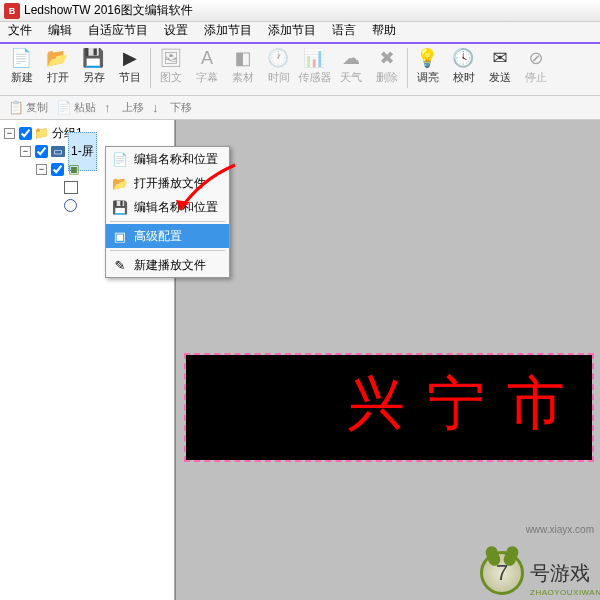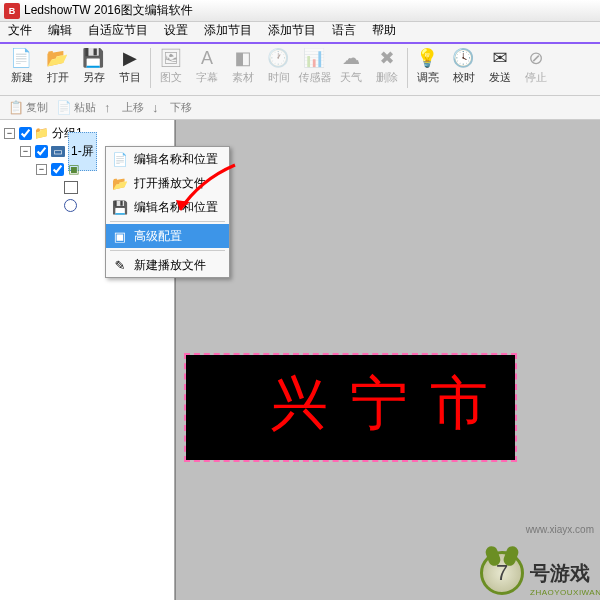--- a/index.html
+++ b/index.html
@@ -21,36 +21,36 @@
 .tree-item { display: flex; align-items: center; height: 18px; }
 .tree-expand { width: 11px; height: 11px; border: 1px solid #888; font-size: 9px; display: flex; align-items: center; justify-content: center; margin-right: 2px; cursor: default; line-height: 1; }
 .tree-cb { margin: 0 2px; }
 .tree-icon { width: 16px; height: 14px; margin-right: 2px; font-size: 12px; display: flex; align-items: center; justify-content: center; }
 .tree-selected { background: #cce8ff; border: 1px dotted #5598d6; }
 .folder { color: #e6b800; }
 .screen { background: #3b6ea5; color: #fff; font-size: 10px; padding: 0 2px; border-radius: 1px; }
 .calendar-mini { background: #fff; border: 1px solid #666; position: relative; }
 .clock-mini { border: 1px solid #3855a3; border-radius: 50%; position: relative; }
 .canvas { flex: 1; background: #bfbfbf; border-left: 1px solid #888; position: relative; }
-.led-area { position: absolute; left: 10px; top: 235px; width: 329px; height: 105px; background: #000; outline: 2px dashed #ff69b4; }
+.led-area { position: absolute; left: 10px; top: 235px; width: 406px; height: 105px; background: #000; outline: 2px dashed #ff69b4; }
 .led-text { color: #ff0000; font-family: SimSun, serif; font-size: 58px; position: absolute; right: 5px; top: 10px; letter-spacing: 22px; white-space: nowrap; font-weight: 500; }
 .ctx-menu { position: absolute; left: 105px; top: 146px; width: 125px; background: #f8f8f8; border: 1px solid #999; box-shadow: 2px 2px 4px rgba(0,0,0,0.3); font-size: 12px; z-index: 100; }
 .ctx-item { display: flex; align-items: center; height: 24px; padding: 0 4px; }
 .ctx-item.highlighted { background: #3d95e8; color: #fff; }
 .ctx-sep { height: 1px; background: #ccc; margin: 2px 4px; }
 .ctx-icon { width: 20px; height: 18px; margin-right: 4px; font-size: 13px; display: flex; align-items: center; justify-content: center; }
 .arrow { position: absolute; left: 170px; top: 160px; z-index: 101; pointer-events: none; }
 .arrow svg { width: 70px; height: 60px; }
 .wm1 { position: absolute; right: 6px; bottom: 65px; color: rgba(50,50,50,0.5); font-size: 10px; z-index: 50; }
 .wm2 { position: absolute; right: 10px; bottom: 5px; z-index: 50; display: flex; align-items: center; }
 .wm2 .badge { width: 44px; height: 44px; border: 3px solid #6b8e23; border-radius: 50%; background: radial-gradient(#e8e8d0, #b8b890); display: flex; align-items: center; justify-content: center; font-size: 22px; color: #444; position: relative; }
 .wm2 .badge::before, .wm2 .badge::after { content: ''; position: absolute; width: 12px; height: 20px; background: #6b8e23; border-radius: 6px; }
 .wm2 .badge::before { top: -8px; left: 4px; transform: rotate(-20deg); }
 .wm2 .badge::after { top: -8px; right: 4px; transform: rotate(20deg); }
-.wm2 .wmtext { margin-left: 6px; color: #333; font-size: 20px; font-weight: bold; }
+.wm2 .wmtext { margin-left: 6px; color: #333; font-size: 20px; font-weight: normal; }
 .wm2 .wmsub { position: absolute; bottom: -2px; left: 50px; font-size: 8px; color: #6b8e23; letter-spacing: 0.5px; }
 </style>
 </head>
 <body>
 
 <div class="titlebar">
   <div class="app-icon">B</div>
   <span>LedshowTW 2016图文编辑软件</span>
 </div>
 

